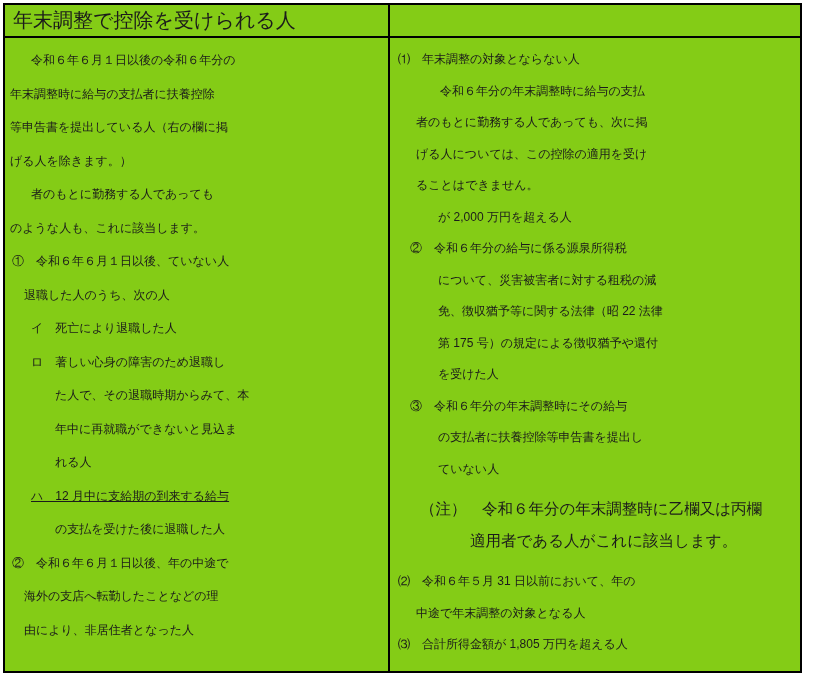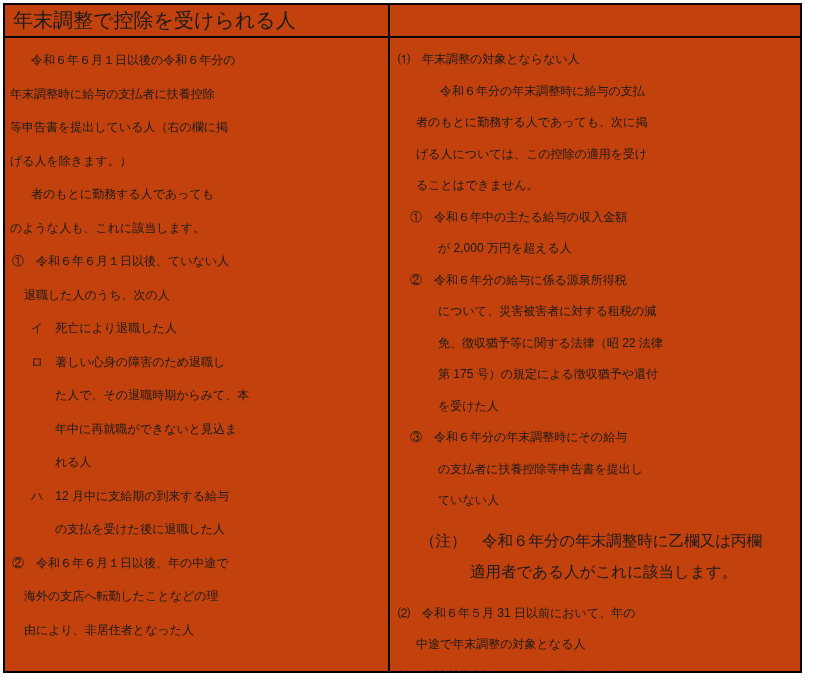--- a/index.html
+++ b/index.html
@@ -13,21 +13,21 @@
   }
   .page { position: relative; width: 818px; height: 690px; }
   .table {
     position: absolute;
     left: 3px; top: 3px;
     width: 799px; height: 670px;
     border: 2px solid #000;
     box-sizing: border-box;
     display: flex;
     flex-direction: column;
-    background: #c2410c;
+    background: #84cc16;
   }
   .thead {
     display: flex;
     flex: 0 0 31px;
     height: 31px;
     border-bottom: 2px solid #000;
   }
   .th {
     font-size: 20px;
     line-height: 30px;
@@ -82,33 +82,32 @@
           <div class="line" style="padding-left: 0px;">げる人を除きます。）</div>
           <div class="line" style="padding-left: 21px;">者のもとに勤務する人であっても</div>
           <div class="line" style="padding-left: 0px;">のような人も、これに該当します。</div>
           <div class="line" style="padding-left: 2px;">①　令和６年６月１日以後、ていない人</div>
           <div class="line" style="padding-left: 14px;">退職した人のうち、次の人</div>
           <div class="line" style="padding-left: 21px;">イ　死亡により退職した人</div>
           <div class="line" style="padding-left: 21px;">ロ　著しい心身の障害のため退職し</div>
           <div class="line" style="padding-left: 45px;">た人で、その退職時期からみて、本</div>
           <div class="line" style="padding-left: 45px;">年中に再就職ができないと見込ま</div>
           <div class="line" style="padding-left: 45px;">れる人</div>
-          <div class="line" style="padding-left: 21px;">ハ　12 月中に支給期の到来する給与</div>
+          <div class="line" style="padding-left: 21px; text-decoration: underline;">ハ　12 月中に支給期の到来する給与</div>
           <div class="line" style="padding-left: 45px;">の支払を受けた後に退職した人</div>
           <div class="line" style="padding-left: 2px;">②　令和６年６月１日以後、年の中途で</div>
           <div class="line" style="padding-left: 14px;">海外の支店へ転勤したことなどの理</div>
           <div class="line" style="padding-left: 14px;">由により、非居住者となった人</div>
         </div>
       <div class="cell right">
           <div class="line" style="padding-left: 0px;">⑴　年末調整の対象とならない人</div>
           <div class="line" style="padding-left: 42px;">令和６年分の年末調整時に給与の支払</div>
           <div class="line" style="padding-left: 18px;">者のもとに勤務する人であっても、次に掲</div>
           <div class="line" style="padding-left: 18px;">げる人については、この控除の適用を受け</div>
           <div class="line" style="padding-left: 18px;">ることはできません。</div>
-          <div class="line" style="padding-left: 12px;">①　令和６年中の主たる給与の収入金額</div>
           <div class="line" style="padding-left: 40px;">が 2,000 万円を超える人</div>
           <div class="line" style="padding-left: 12px;">②　令和６年分の給与に係る源泉所得税</div>
           <div class="line" style="padding-left: 40px;">について、災害被害者に対する租税の減</div>
           <div class="line" style="padding-left: 40px;">免、徴収猶予等に関する法律（昭 22 法律</div>
           <div class="line" style="padding-left: 40px;">第 175 号）の規定による徴収猶予や還付</div>
           <div class="line" style="padding-left: 40px;">を受けた人</div>
           <div class="line" style="padding-left: 12px;">③　令和６年分の年末調整時にその給与</div>
           <div class="line" style="padding-left: 40px;">の支払者に扶養控除等申告書を提出し</div>
           <div class="line" style="padding-left: 40px;">ていない人</div>
           <div class="line small" style="padding-left: 22px; margin-top: 8px;">（注）　令和６年分の年末調整時に乙欄又は丙欄</div>

